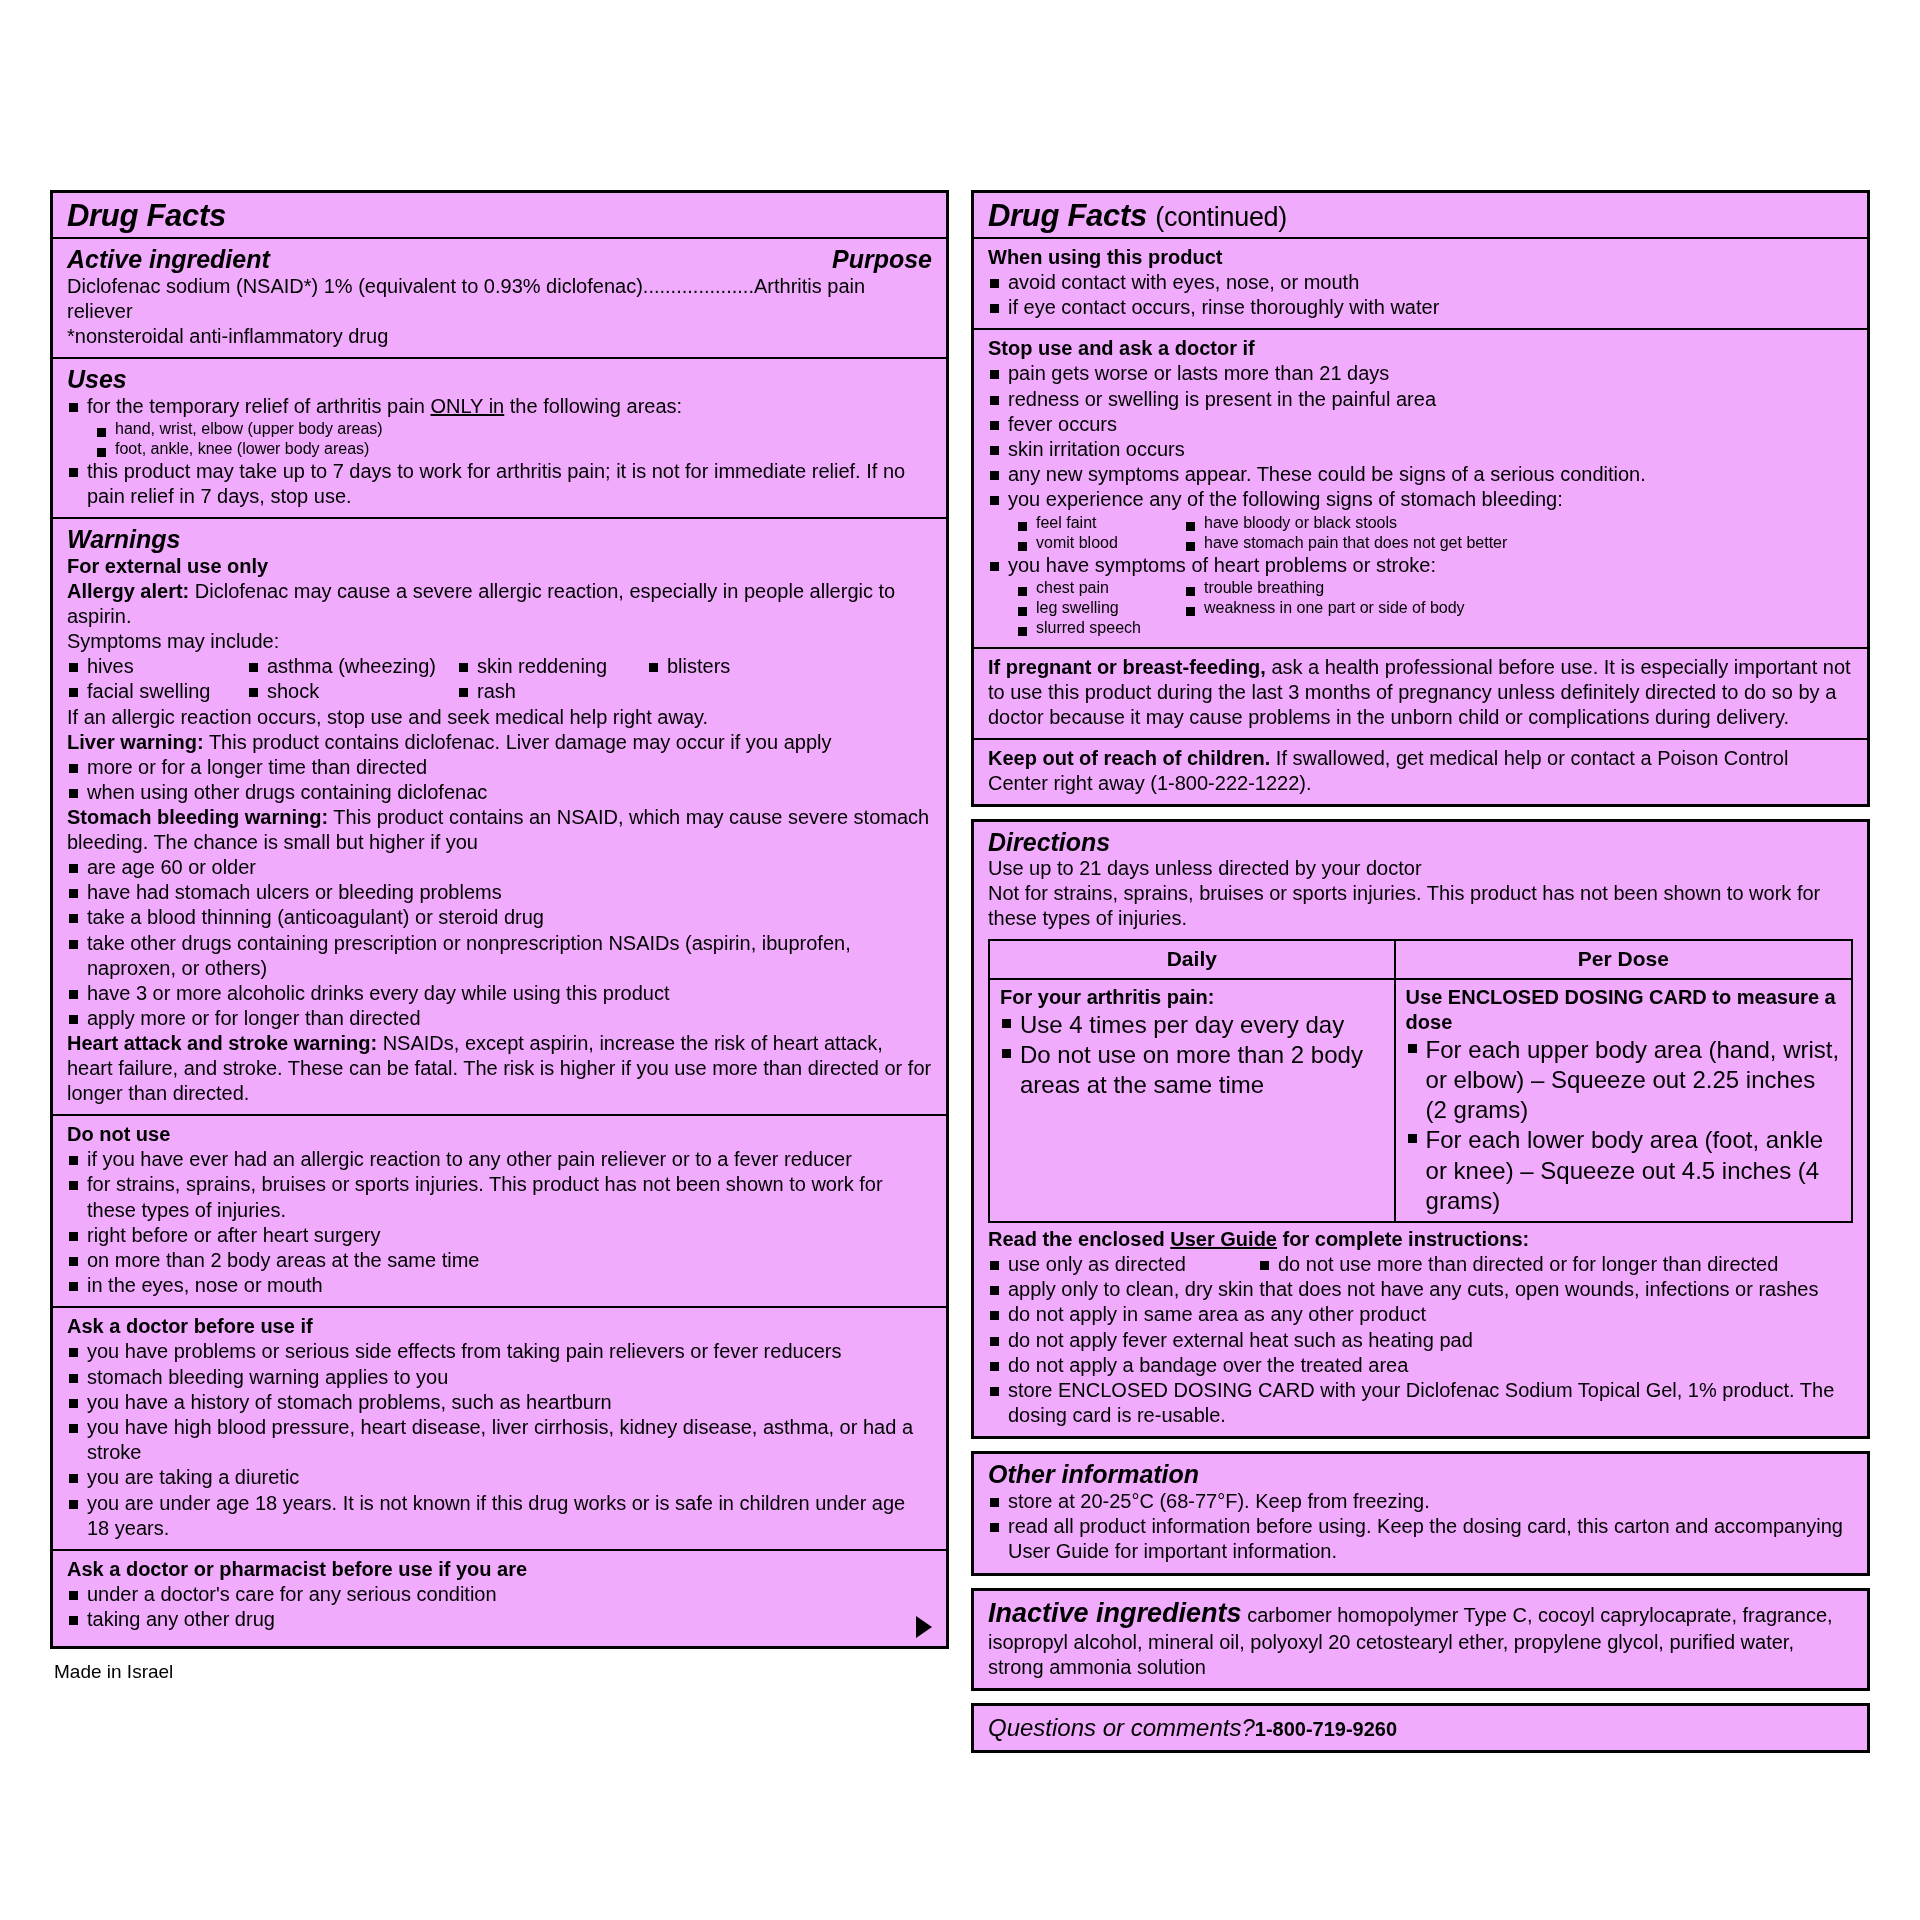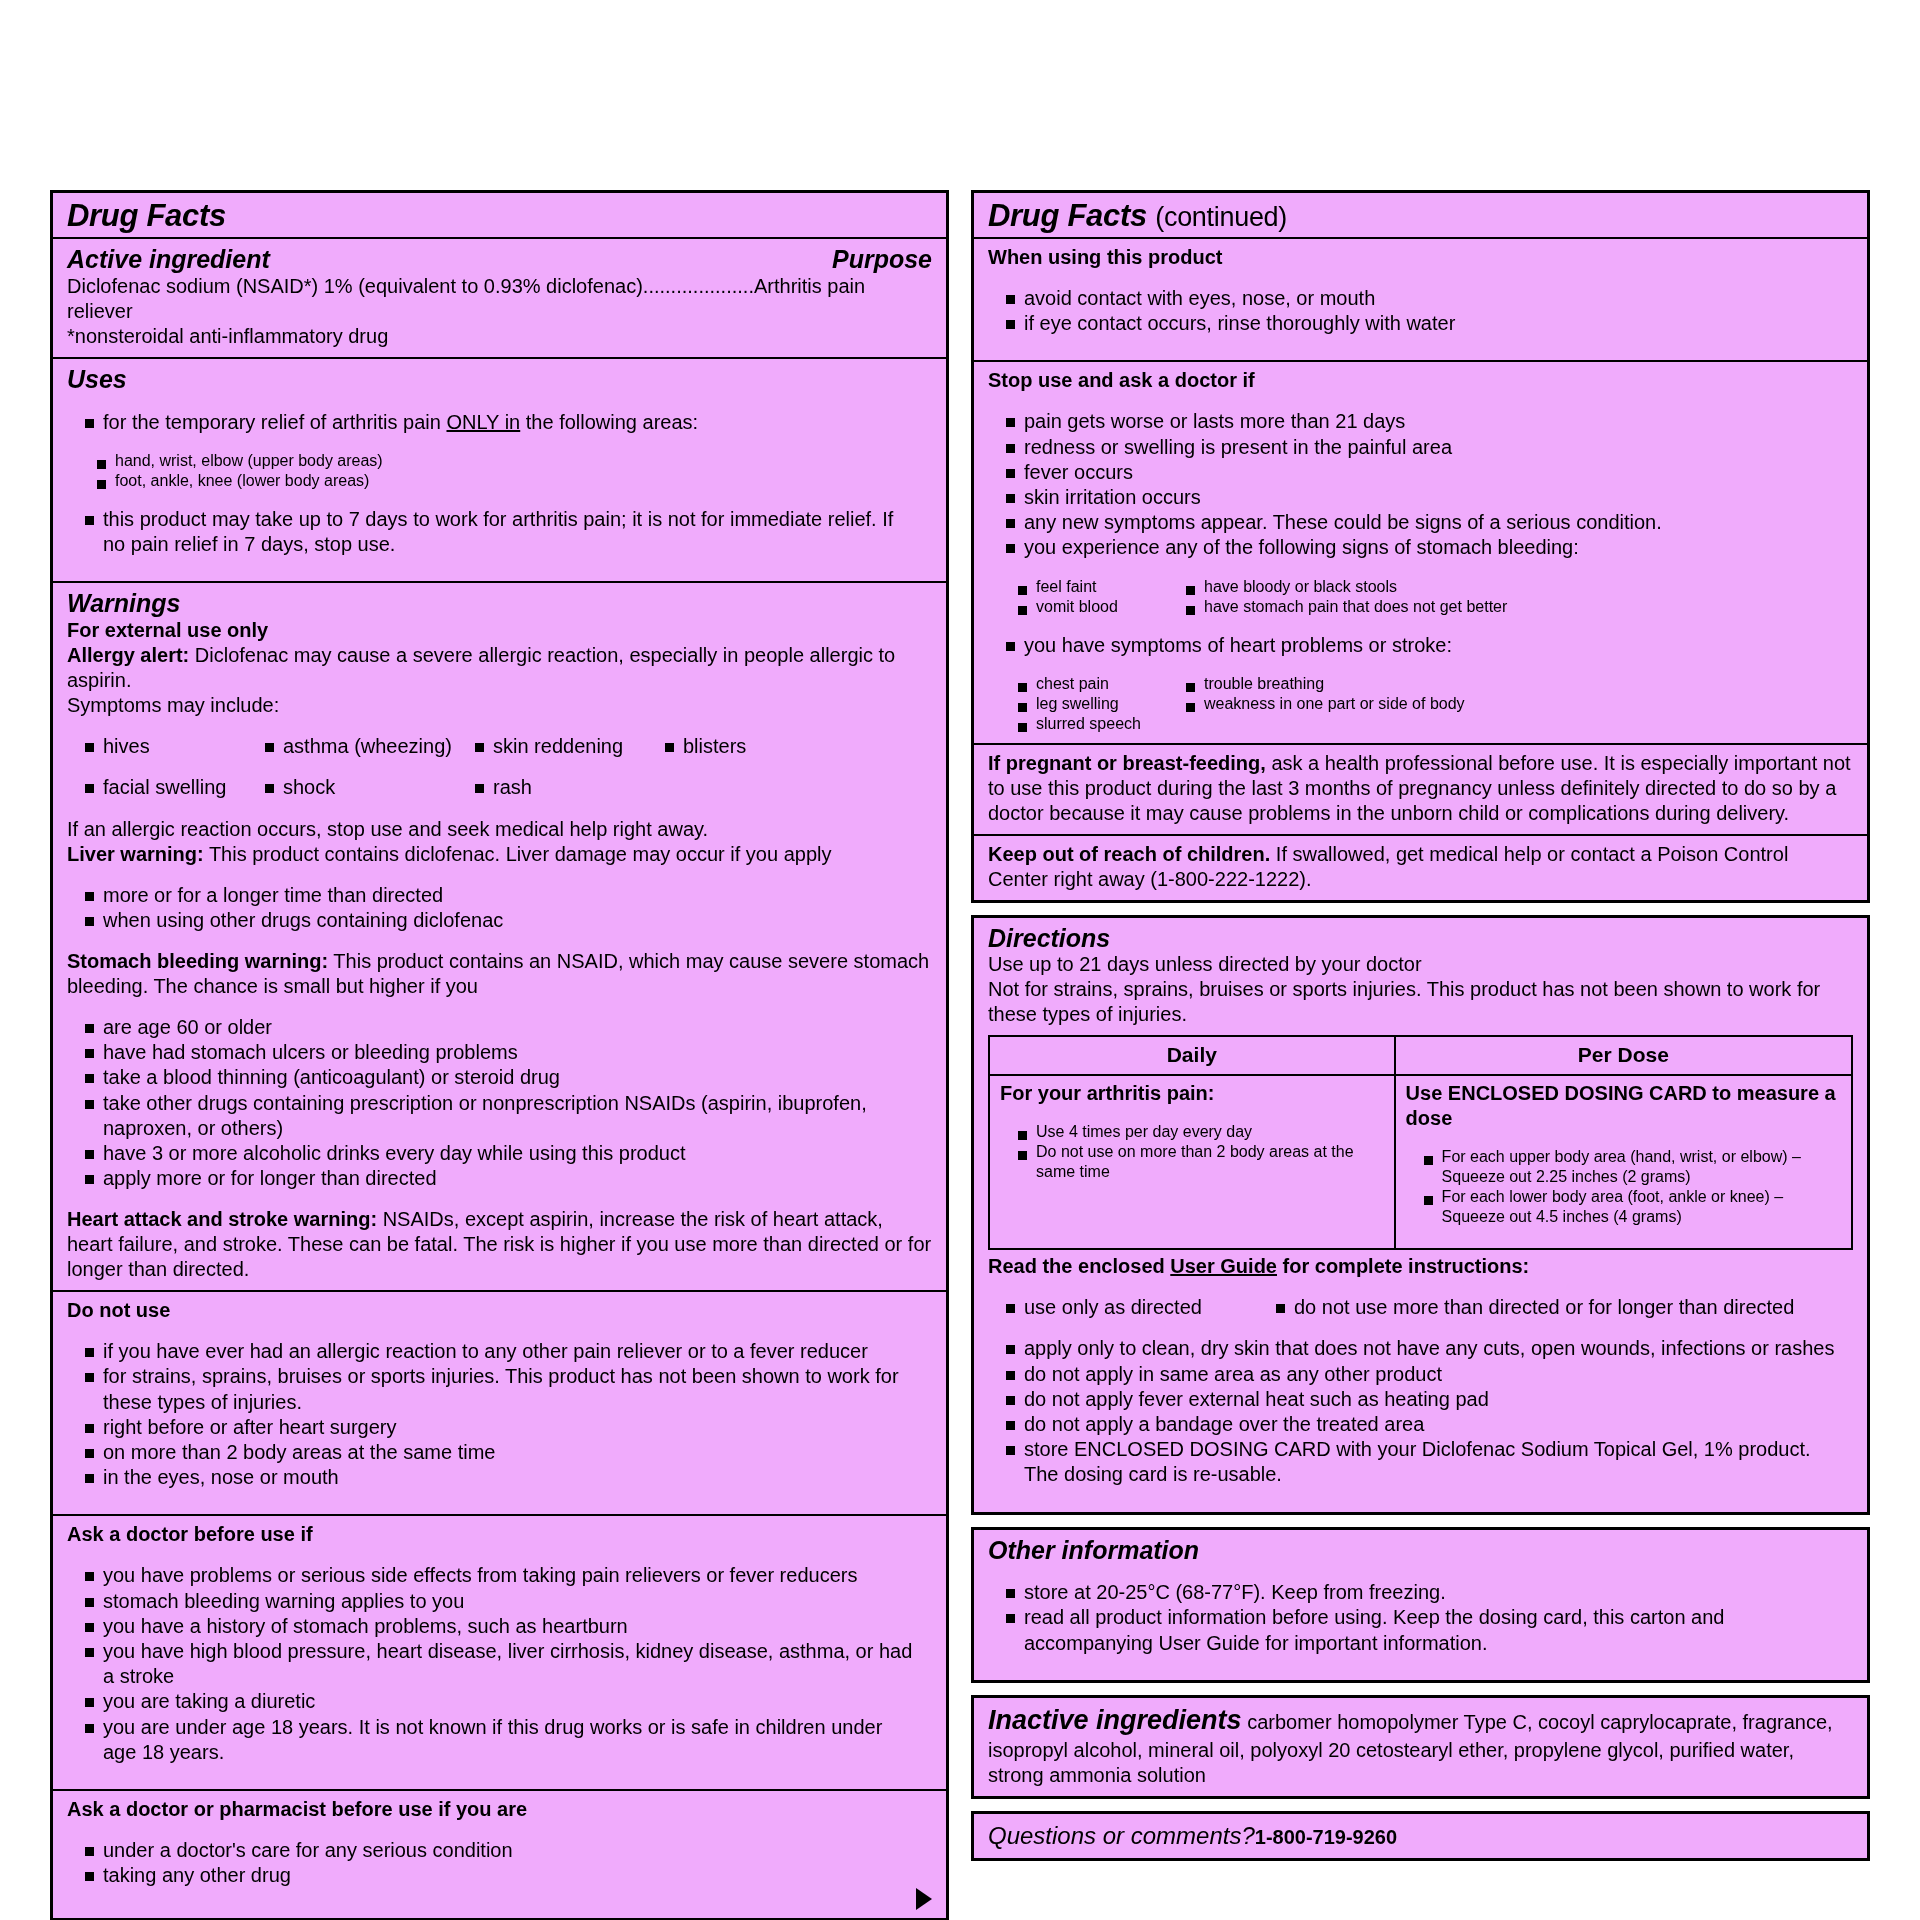--- a/index.html
+++ b/index.html
@@ -72,21 +72,21 @@
   }
   .txt {
     font-size: 20px;
     line-height: 1.25;
   }
   .txt b { font-weight: bold; }
   .u { text-decoration: underline; }
 
   ul.bl {
     list-style: none;
-    margin: 16px;
+    margin: 0;
     padding: 0;
   }
   ul.bl > li {
     position: relative;
     padding-left: 20px;
     font-size: 20px;
     line-height: 1.26;
     margin: 0;
   }
   ul.bl > li::before {
@@ -142,21 +142,21 @@
     padding: 5px 10px;
     vertical-align: top;
     font-size: 20px;
     line-height: 1.25;
   }
   table.dose th {
     text-align: center;
     font-weight: bold;
     font-size: 21px;
   }
-  table.dose td ul.bl > li { font-size: 16px; }
+  table.dose td ul.bl > li { font-size: 24px; }
 
   .arrow {
     position: absolute;
     right: 14px;
     bottom: 8px;
     width: 0;
     height: 0;
     border-top: 11px solid transparent;
     border-bottom: 11px solid transparent;
     border-left: 16px solid #000;

